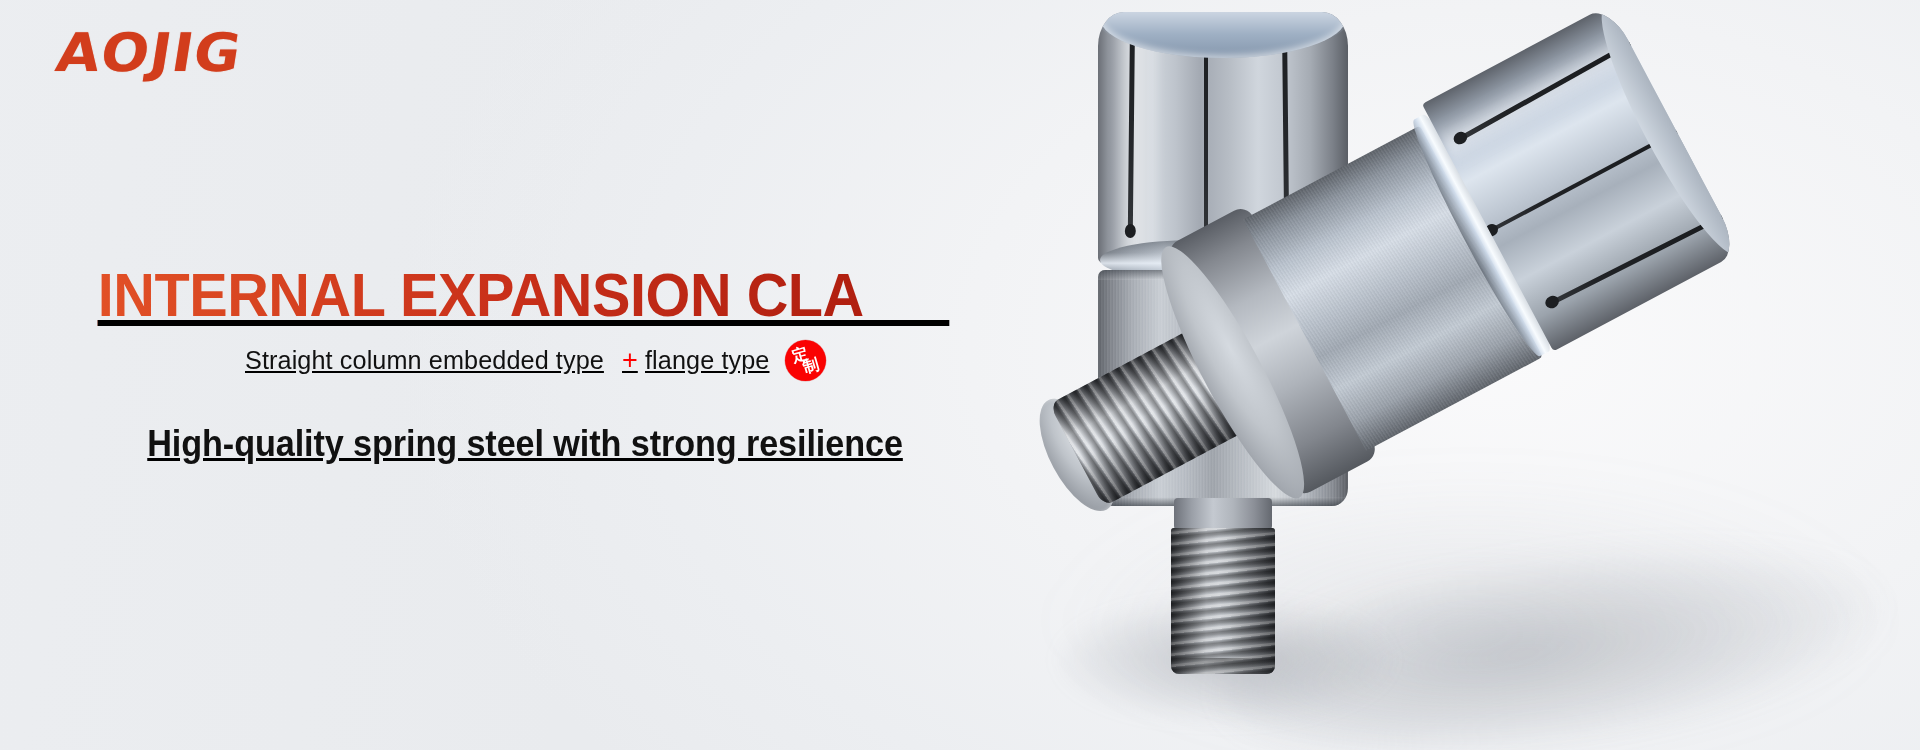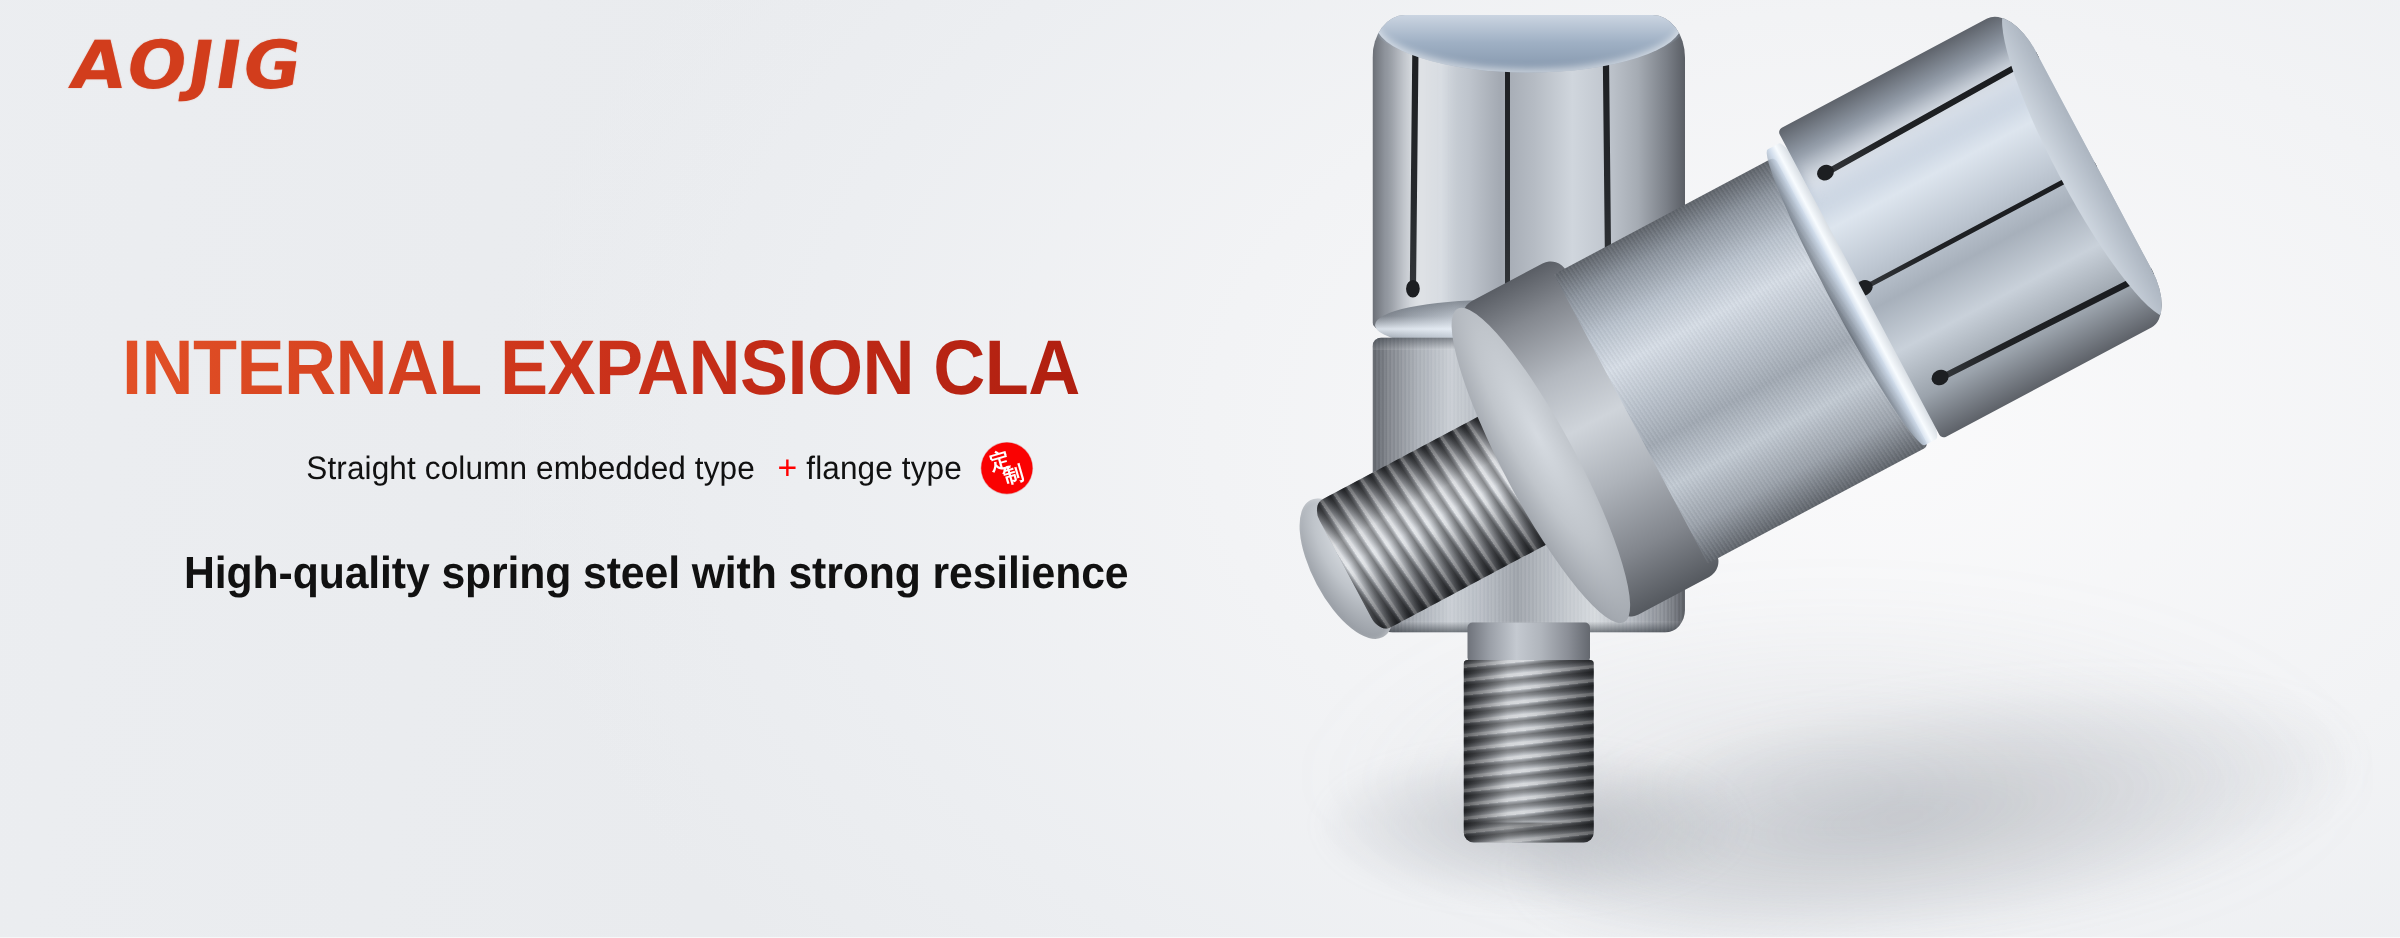--- a/index.html
+++ b/index.html
@@ -50,20 +50,21 @@
     line-height: 1;
     text-shadow: 0 0 1px rgba(210,61,28,.45);
   }
 
   
   #copy {
     position: absolute;
     left: 0;
     top: 262px;
     width: 930px;
+    text-decoration: underline;
   }
 
   #headline {
     margin: 0;
     padding: 0 0 0 105px;
     font-family: "Liberation Sans Narrow", "Liberation Sans", sans-serif;
     font-size: 62px;
     font-weight: 700;
     letter-spacing: -0.5px;
     line-height: 1.06;
@@ -71,21 +72,21 @@
     transform: scaleX(.93);
     transform-origin: left center;
     background: linear-gradient(95deg, #e8562a 0%, #dc4a23 22%, #c9301a 58%, #b01f10 100%);
     -webkit-background-clip: text;
     background-clip: text;
     color: transparent;
     -webkit-text-fill-color: transparent;
   }
 
   #subline {
-    margin: 26px 0 0 0;
+    margin: 12px 0 0 0;
     padding: 0 0 0 245px;
     display: flex;
     align-items: center;
     gap: 0;
     white-space: nowrap;
   }
   .sub-text {
     font-family: "Liberation Sans Narrow", "Liberation Sans", sans-serif;
     font-size: 26px;
     font-weight: 400;

